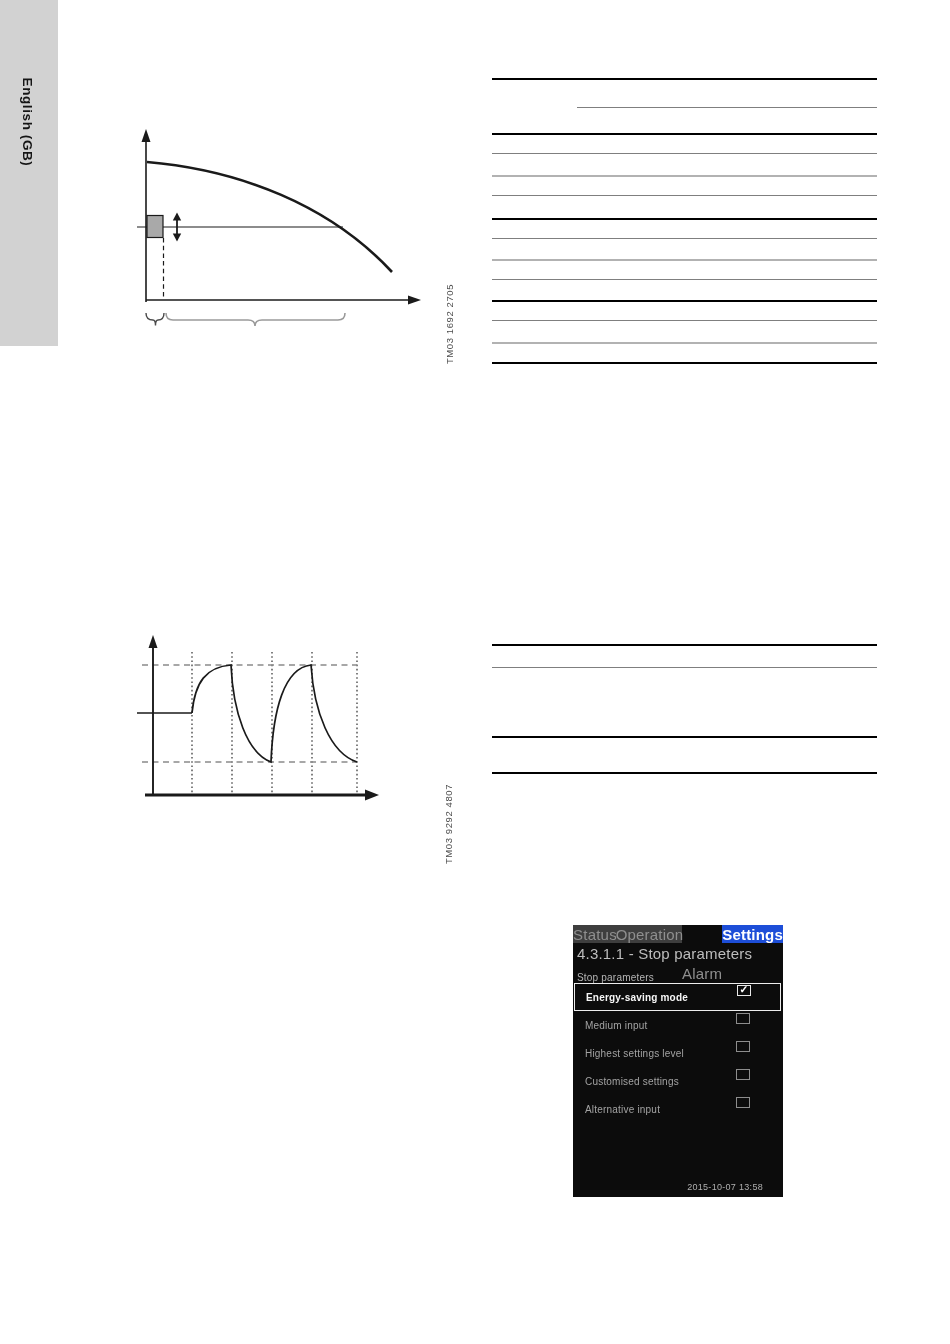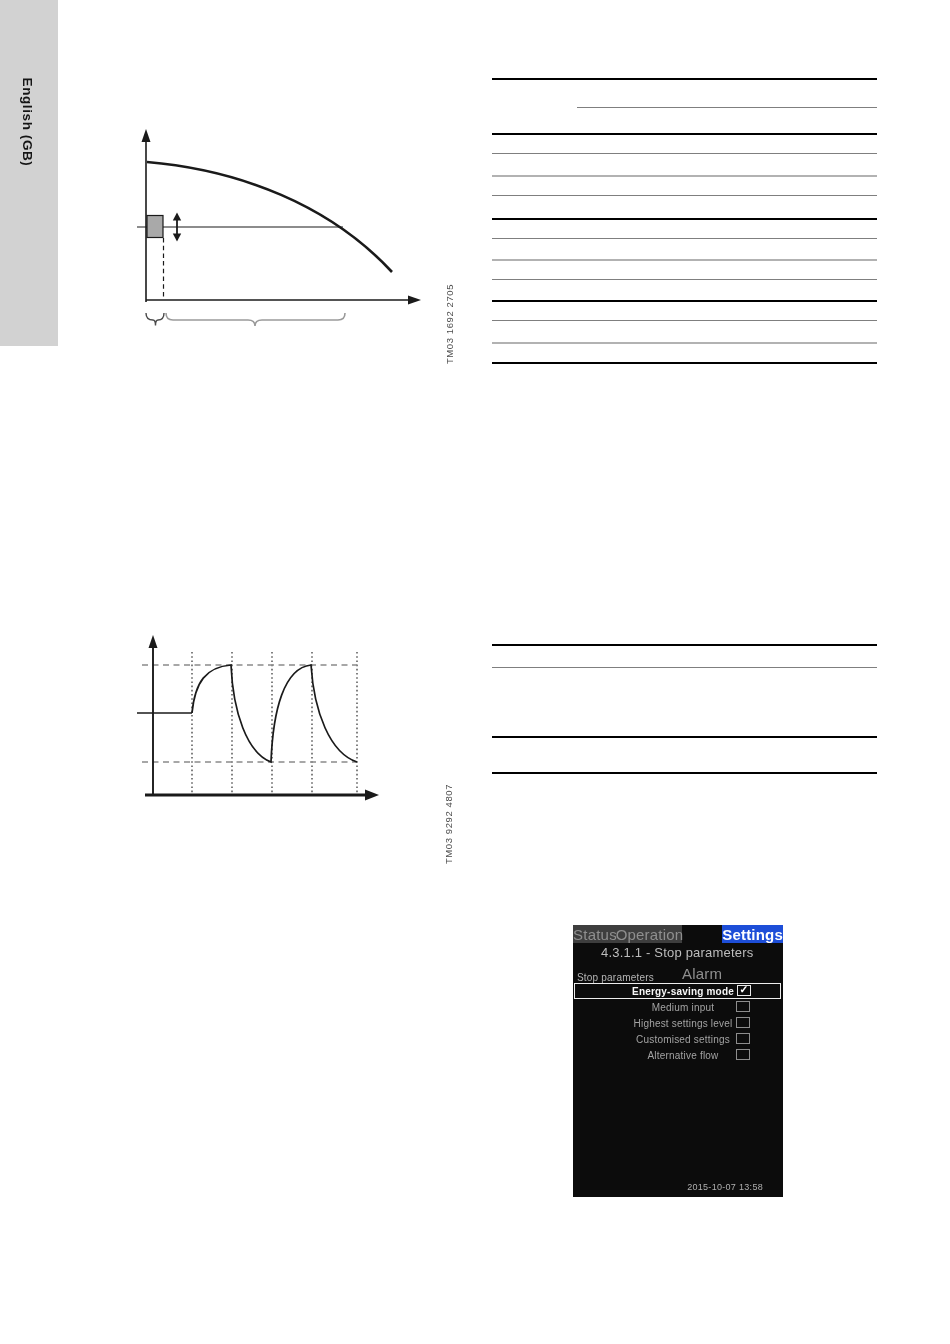--- a/index.html
+++ b/index.html
@@ -31,24 +31,24 @@
   .tbl{position:absolute;left:492px;width:385px;}
   
   .screen{
     position:absolute;left:573px;top:925px;width:210px;height:272px;background:#0c0c0c;
     color:#a3a3a3;font-size:10px;letter-spacing:.2px;
   }
   .tabbar{position:absolute;top:0;left:0;width:210px;height:18px;display:flex;}
   .tab{display:flex;align-items:center;justify-content:center;background:#3e3e3e;color:#8f8f8f;font-size:15px;}
   .tab.t0{width:27%;} .tab.t1{width:31%;text-align:right;} .tab.t2{width:20%;margin-top:48px;}
   .tab.active{flex:1;background:#1d4ed8;color:#fff;font-weight:bold;}
-  .crumb{position:absolute;top:20px;left:4px;font-size:13px;color:#bdbdbd;margin-left:24px;}
+  .crumb{position:absolute;top:20px;left:4px;font-size:15px;color:#bdbdbd;}
   .sect{position:absolute;top:47px;left:4px;font-size:10px;color:#b5b5b5;}
   .opts{position:absolute;top:58px;left:1px;width:207px;}
-  .opt{position:relative;height:16px;display:flex;align-items:center;padding-left:11px;box-sizing:border-box;color:#a3a3a3;justify-content:center;}
+  .opt{position:relative;height:28px;display:flex;align-items:center;padding-left:11px;box-sizing:border-box;color:#a3a3a3;}
   .opt.sel{border:1px solid #ededed;color:#f7f7f7;font-weight:bold;}
   .cb{position:absolute;left:162px;top:1.5px;width:12px;height:9.5px;border:1px solid #8d8d8d;
       display:flex;align-items:center;justify-content:center;font-size:10.5px;line-height:1;color:#fff;}
   .opt.sel .cb{border-color:#e9e9e9;top:0.5px;}
   .cb .mark{position:relative;top:-1px;}
   .stamp{position:absolute;right:20px;bottom:5px;font-size:9px;color:#b0b0b0;letter-spacing:.3px;}
 </style>
 </head>
 <body>
 
@@ -156,21 +156,21 @@
       </div>
       <div class="opt">
         <span>Highest settings level</span>
         <span class="cb"></span>
       </div>
       <div class="opt">
         <span>Customised settings</span>
         <span class="cb"></span>
       </div>
       <div class="opt">
-        <span>Alternative flow</span>
+        <span>Alternative input</span>
         <span class="cb"></span>
       </div>
     </div>
 
     <div class="stamp">2015-10-07 13:58</div>
   </div>
 
 </div>
 
 </body></html>

